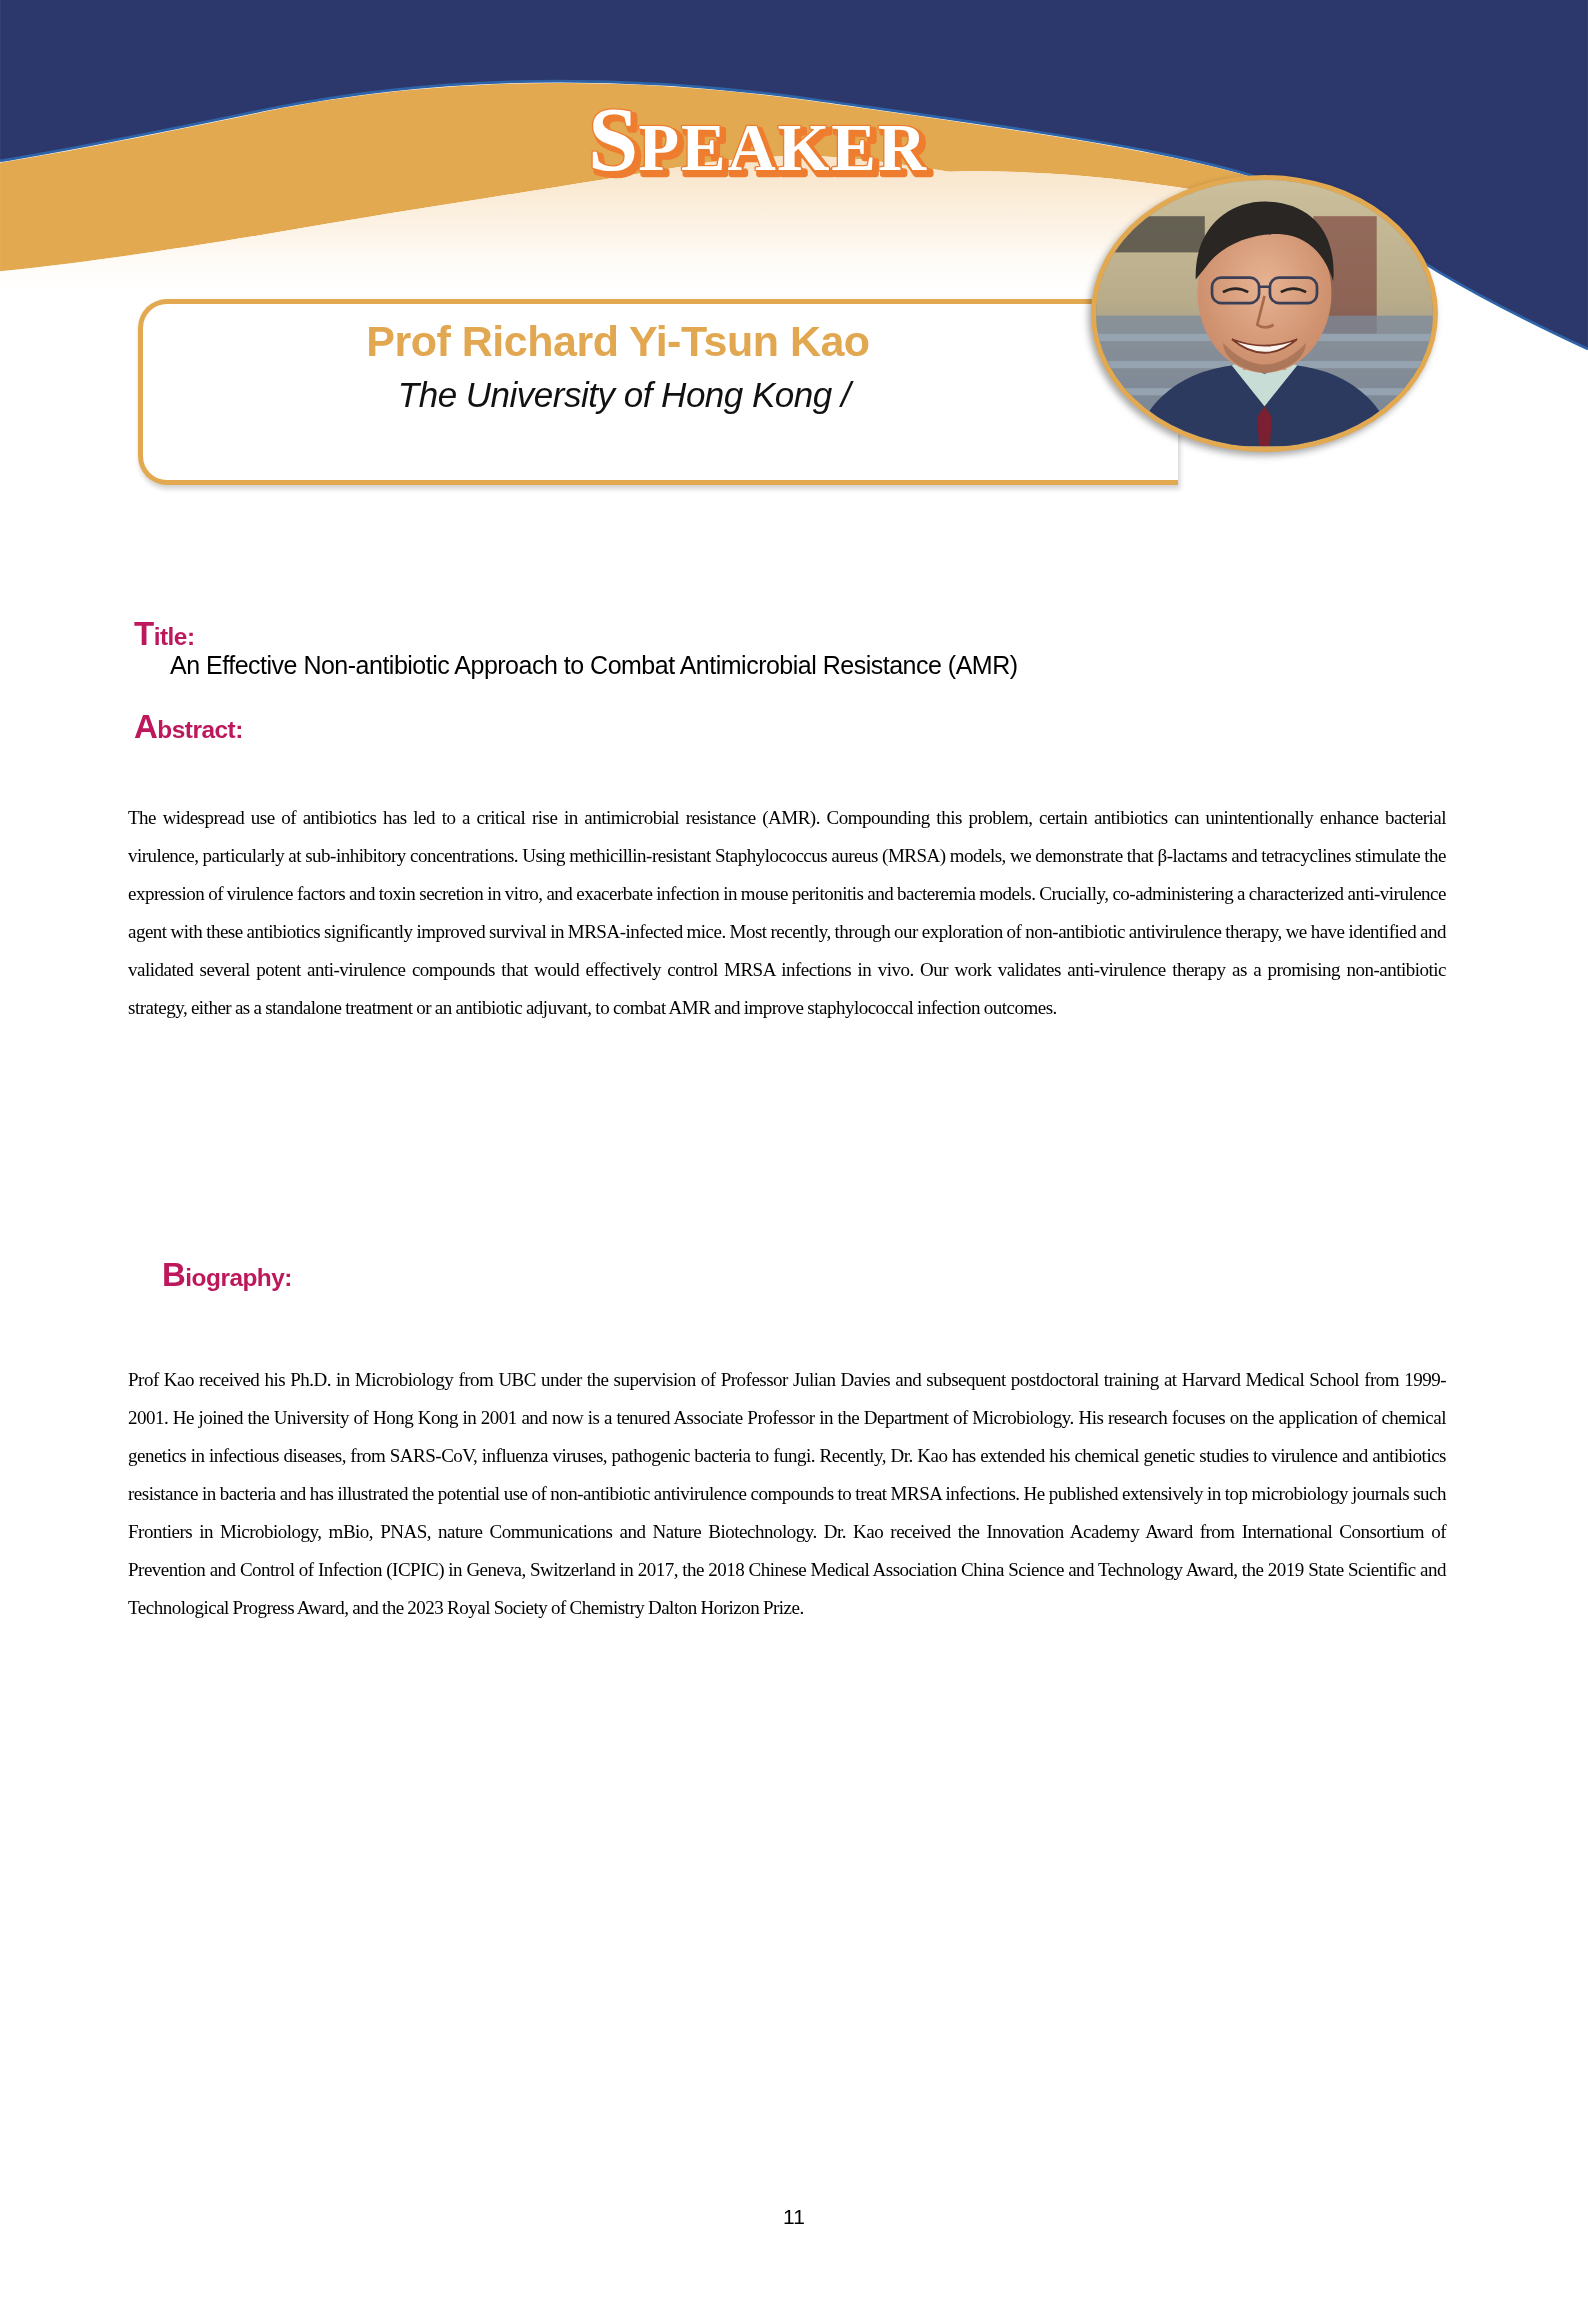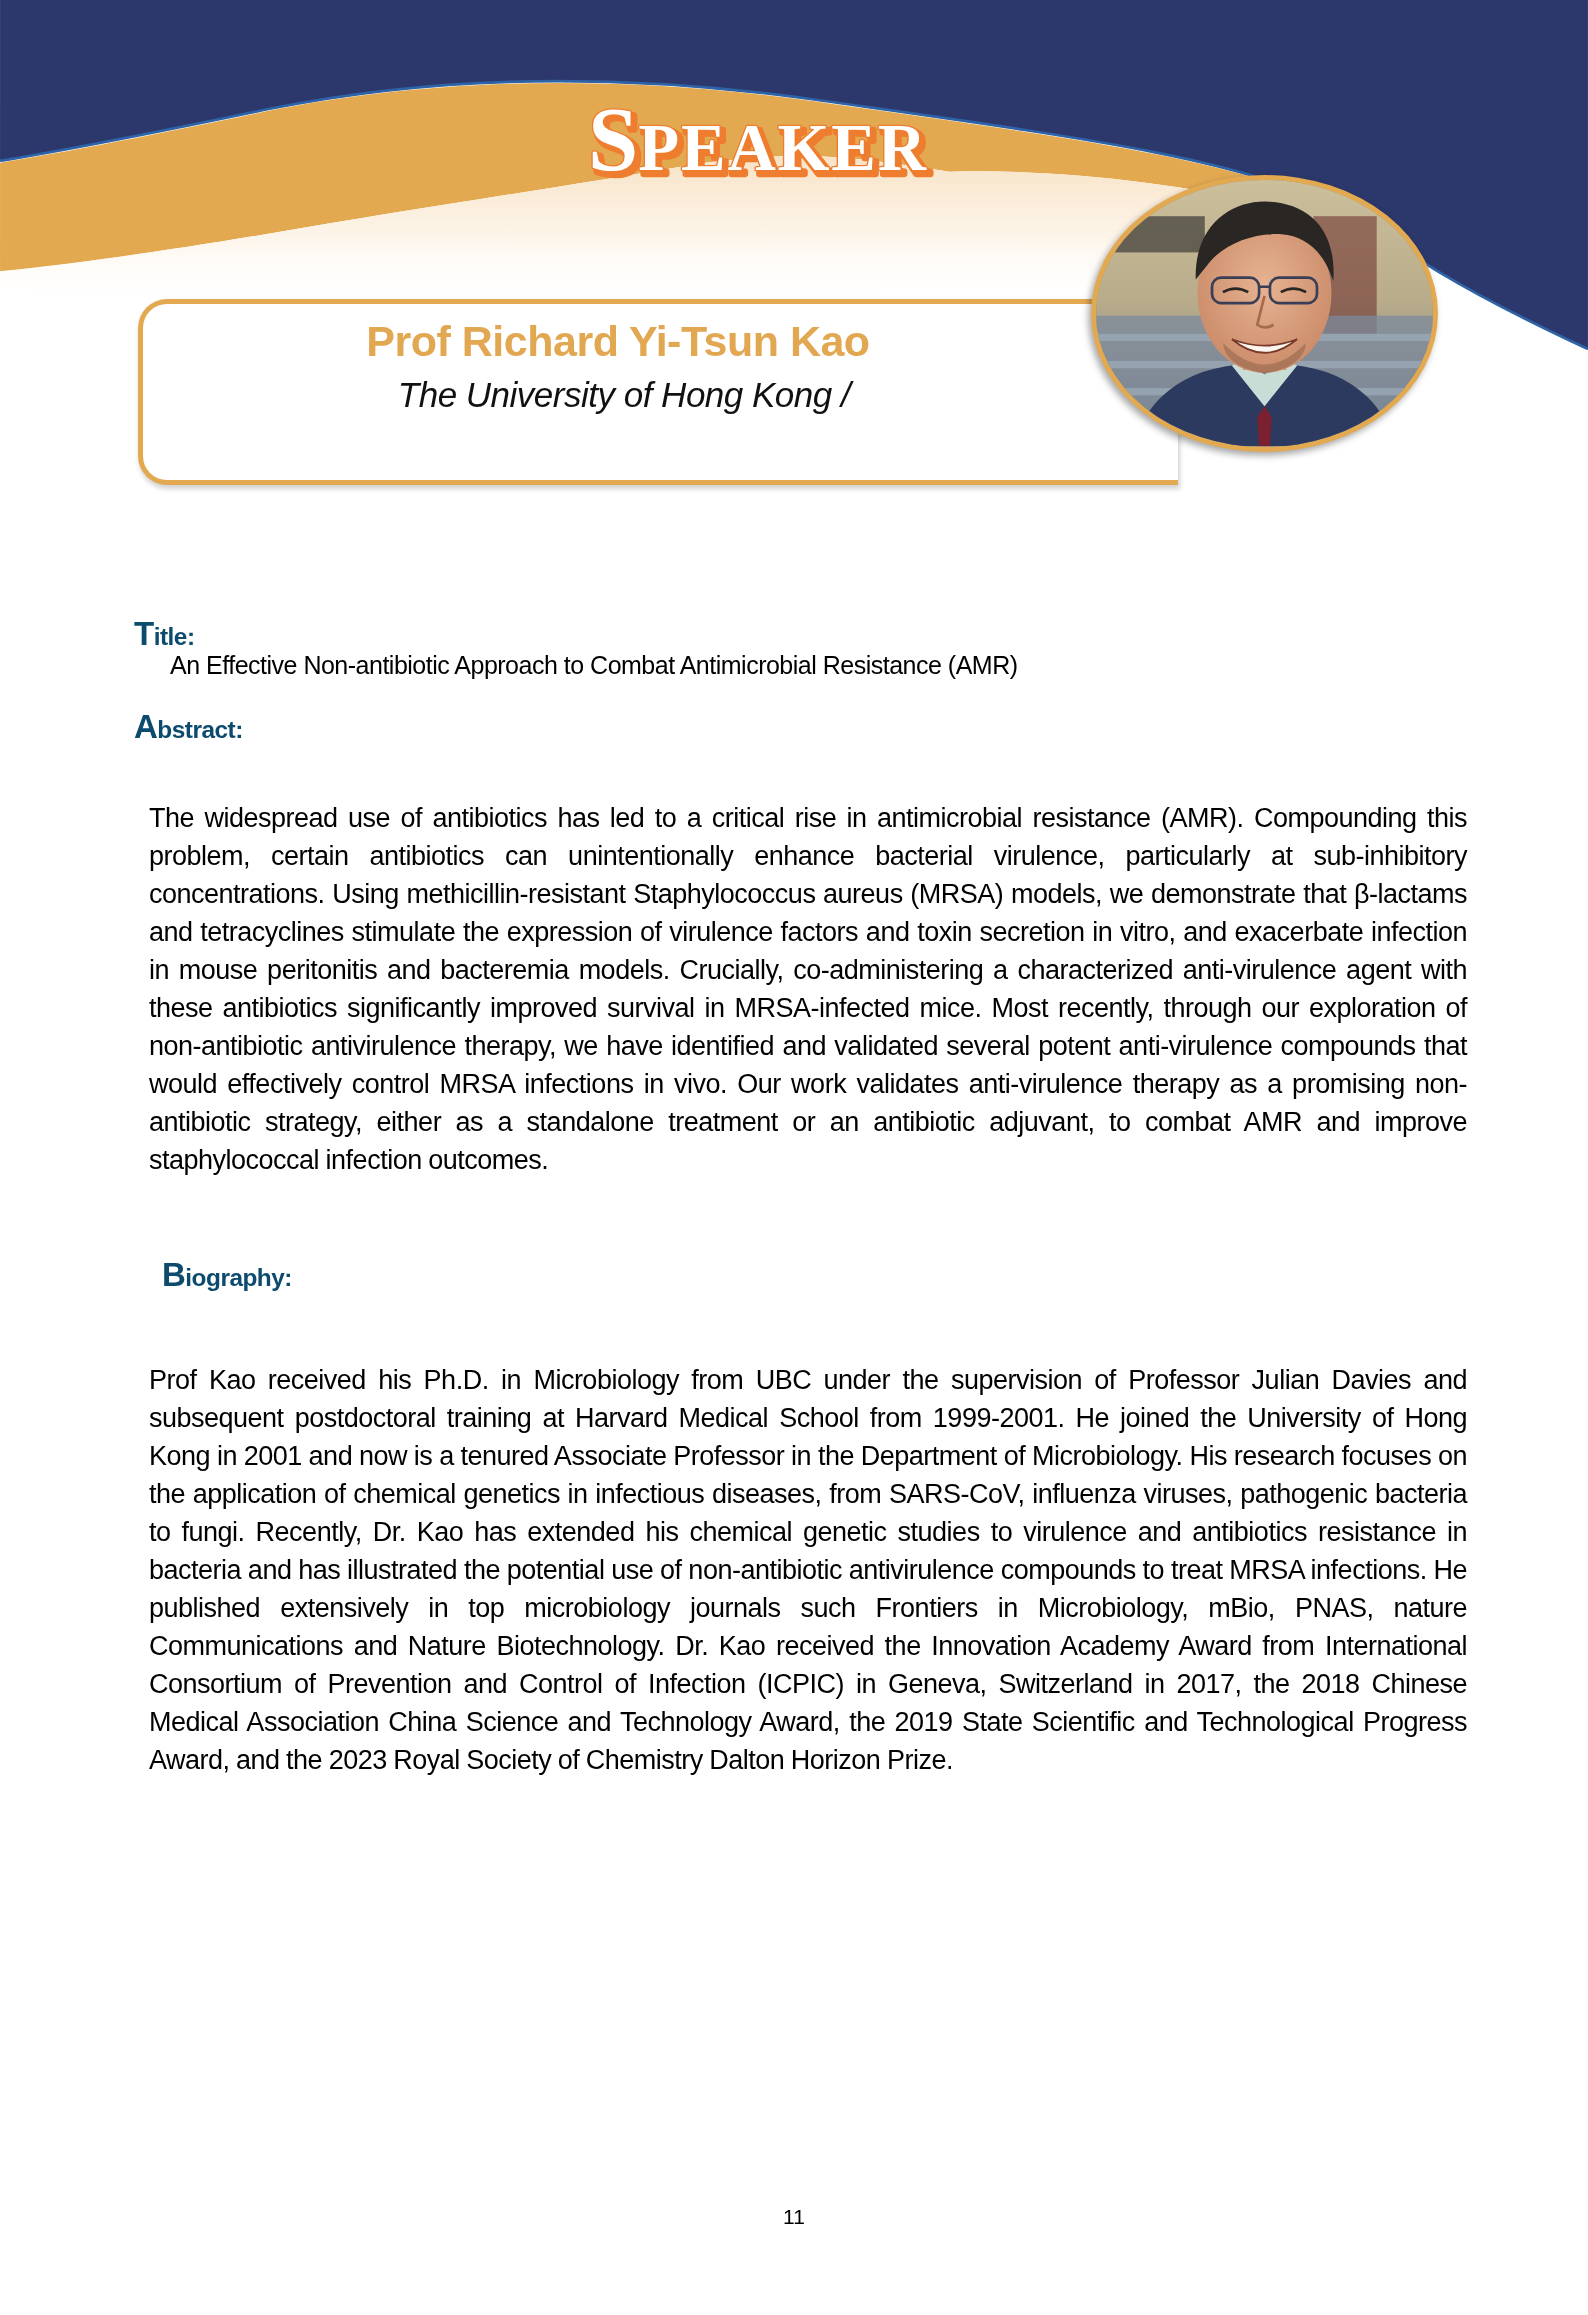--- a/index.html
+++ b/index.html
@@ -80,34 +80,34 @@
       overflow: hidden;
       box-shadow: -2.7px 3.6px 7.2px rgba(0,0,0,0.35);
       background: #9a8f78;
     }
     .photo-frame svg { display: block; }
     .section-heading {
       position: absolute;
       left: 134px;
       font-family: "Liberation Sans", sans-serif;
       font-weight: bold;
-      color: #0c4a6e;
+      color: #be185d;
       font-size: 24.4px;
       letter-spacing: -0.5px;
       white-space: nowrap;
     }
     .section-heading .cap {
       font-size: 33px;
     }
     .body-text {
       position: absolute;
-      left: 149px;
+      left: 128px;
       width: 1318px;
-      font-family: Liberation Sans, sans-serif;
-      font-size: 27px;
+      font-family: Liberation Serif, serif;
+      font-size: 19px;
       line-height: 38px;
       text-align: justify;
       letter-spacing: -0.5px;
       word-spacing: -0.5px;
       color: #000;
     }
     .title-text {
       position: absolute;
       left: 134px;
       width: 1321px;

